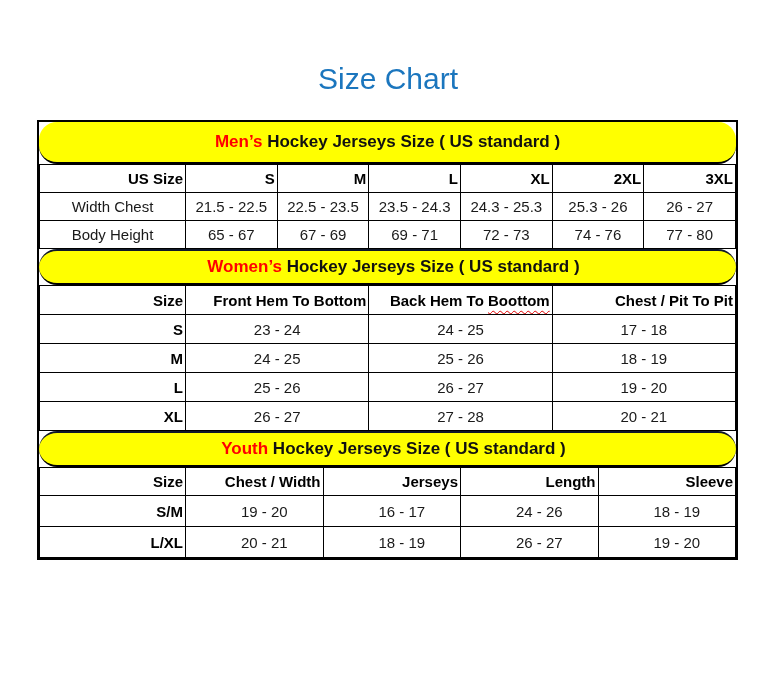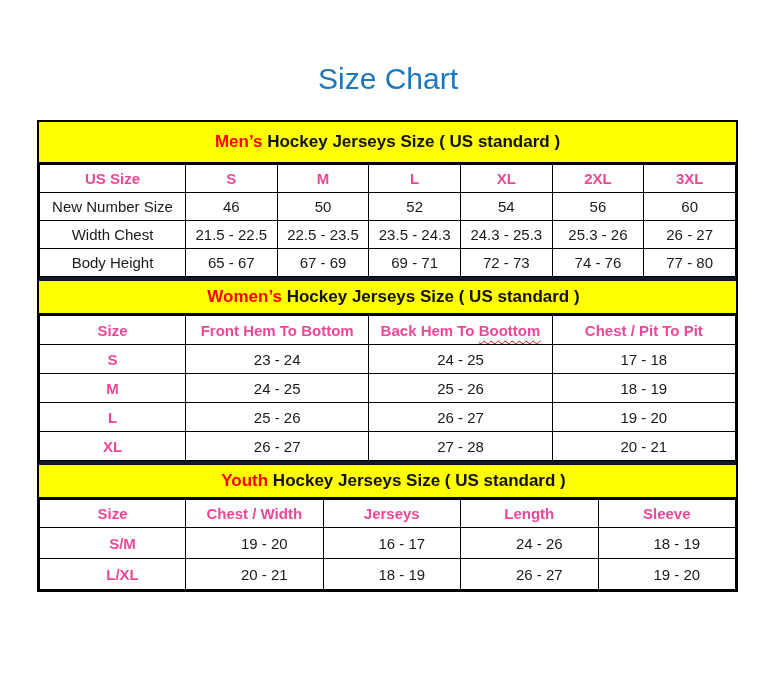--- a/index.html
+++ b/index.html
@@ -39,45 +39,46 @@
   }
   .banner {
     background: #FFFF00;
     text-align: center;
     font-weight: 700;
     font-size: 17px;
     color: #111111;
     line-height: 40px;
     height: 40px;
     border-bottom: 2px solid #000000;
+    border-radius: 18px;
   }
   .banner.mid {
     height: 32px;
     line-height: 32px;
-    border-top: 4px solid #0f172a;
+    border-top: 2px solid #0f172a;
     padding-left: 12px;
   }
   .banner .hl { color: #FF0000; }
   table {
     border-collapse: collapse;
     width: 100%;
     table-layout: fixed;
   }
   td, th {
     border: 1px solid #000000;
     text-align: center;
     vertical-align: middle;
     padding: 0 2px;
     font-size: 15px;
     color: #1a1a1a;
     height: 27px;
     overflow: hidden;
     white-space: nowrap;
   }
-  th { font-weight: 700; color: #ec4899; }
+  th { font-weight: 700; color: #000000; text-align: right; }
   .womens-table td, .womens-table th { height: 28px; }
   .youth-table td, .youth-table th { height: 27px; }
   .youth-table tr.data td, .youth-table tr.data th { height: 30px; padding-left: 22px; }
   .misspell {
     text-decoration: underline wavy #E00000;
     text-decoration-thickness: 1px;
     text-underline-offset: 4px;
   }
 </style>
 </head>
@@ -102,29 +103,20 @@
           <tr>
         <th>US Size</th>
         <th>S</th>
         <th>M</th>
         <th>L</th>
         <th>XL</th>
         <th>2XL</th>
         <th>3XL</th>
       </tr>
       <tr>
-        <td>New Number Size</td>
-        <td>46</td>
-        <td>50</td>
-        <td>52</td>
-        <td>54</td>
-        <td>56</td>
-        <td>60</td>
-      </tr>
-      <tr>
         <td>Width Chest</td>
         <td>21.5 - 22.5</td>
         <td>22.5 - 23.5</td>
         <td>23.5 - 24.3</td>
         <td>24.3 - 25.3</td>
         <td>25.3 - 26</td>
         <td>26 - 27</td>
       </tr>
       <tr>
         <td>Body Height</td>

